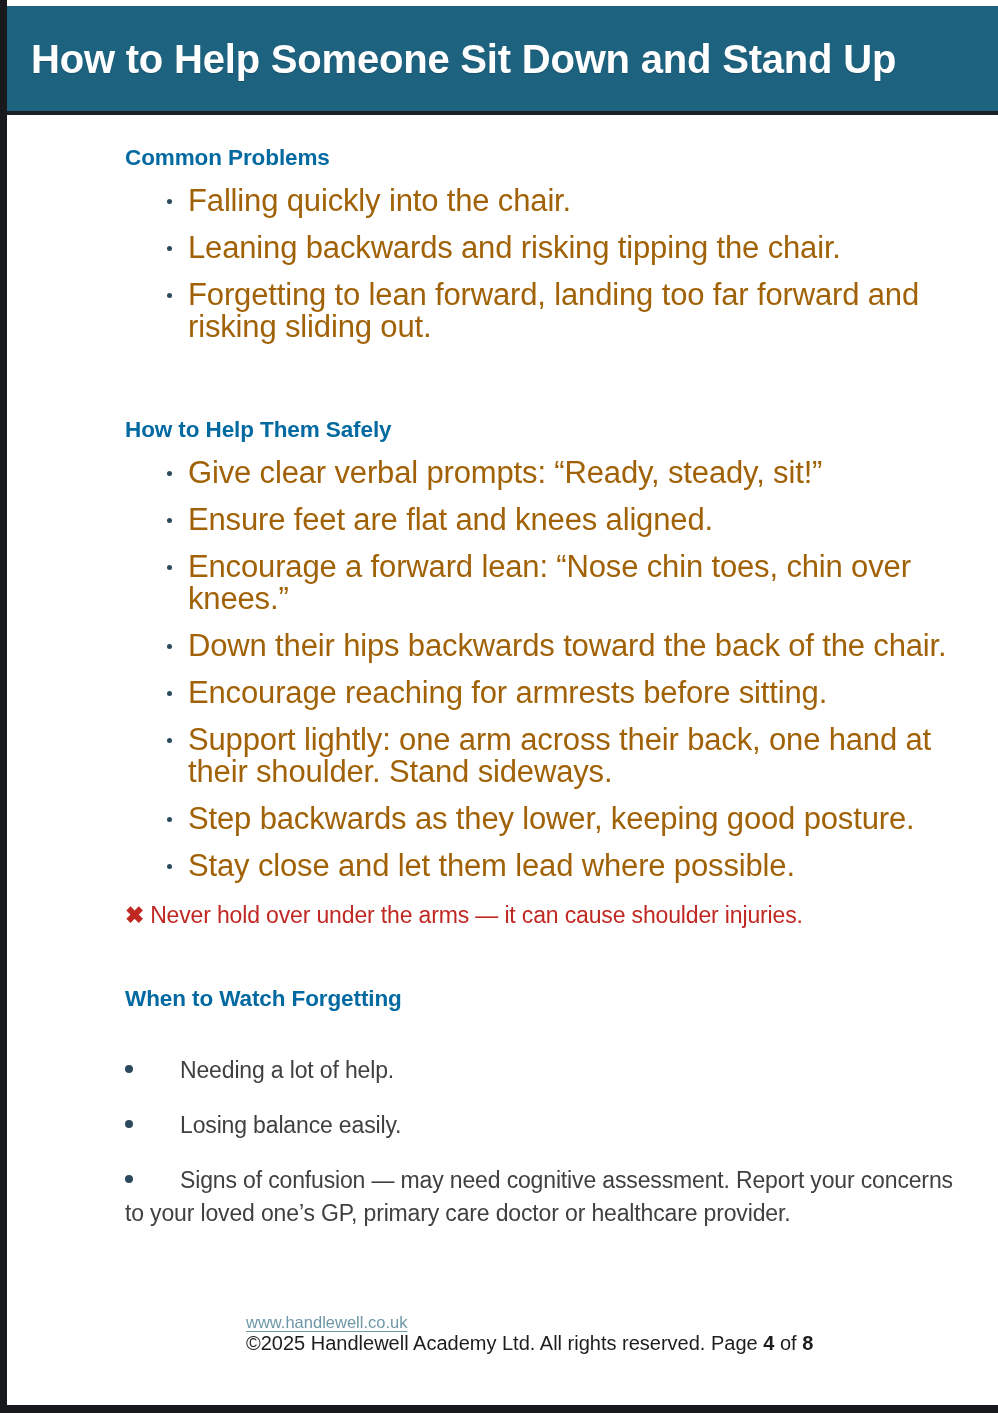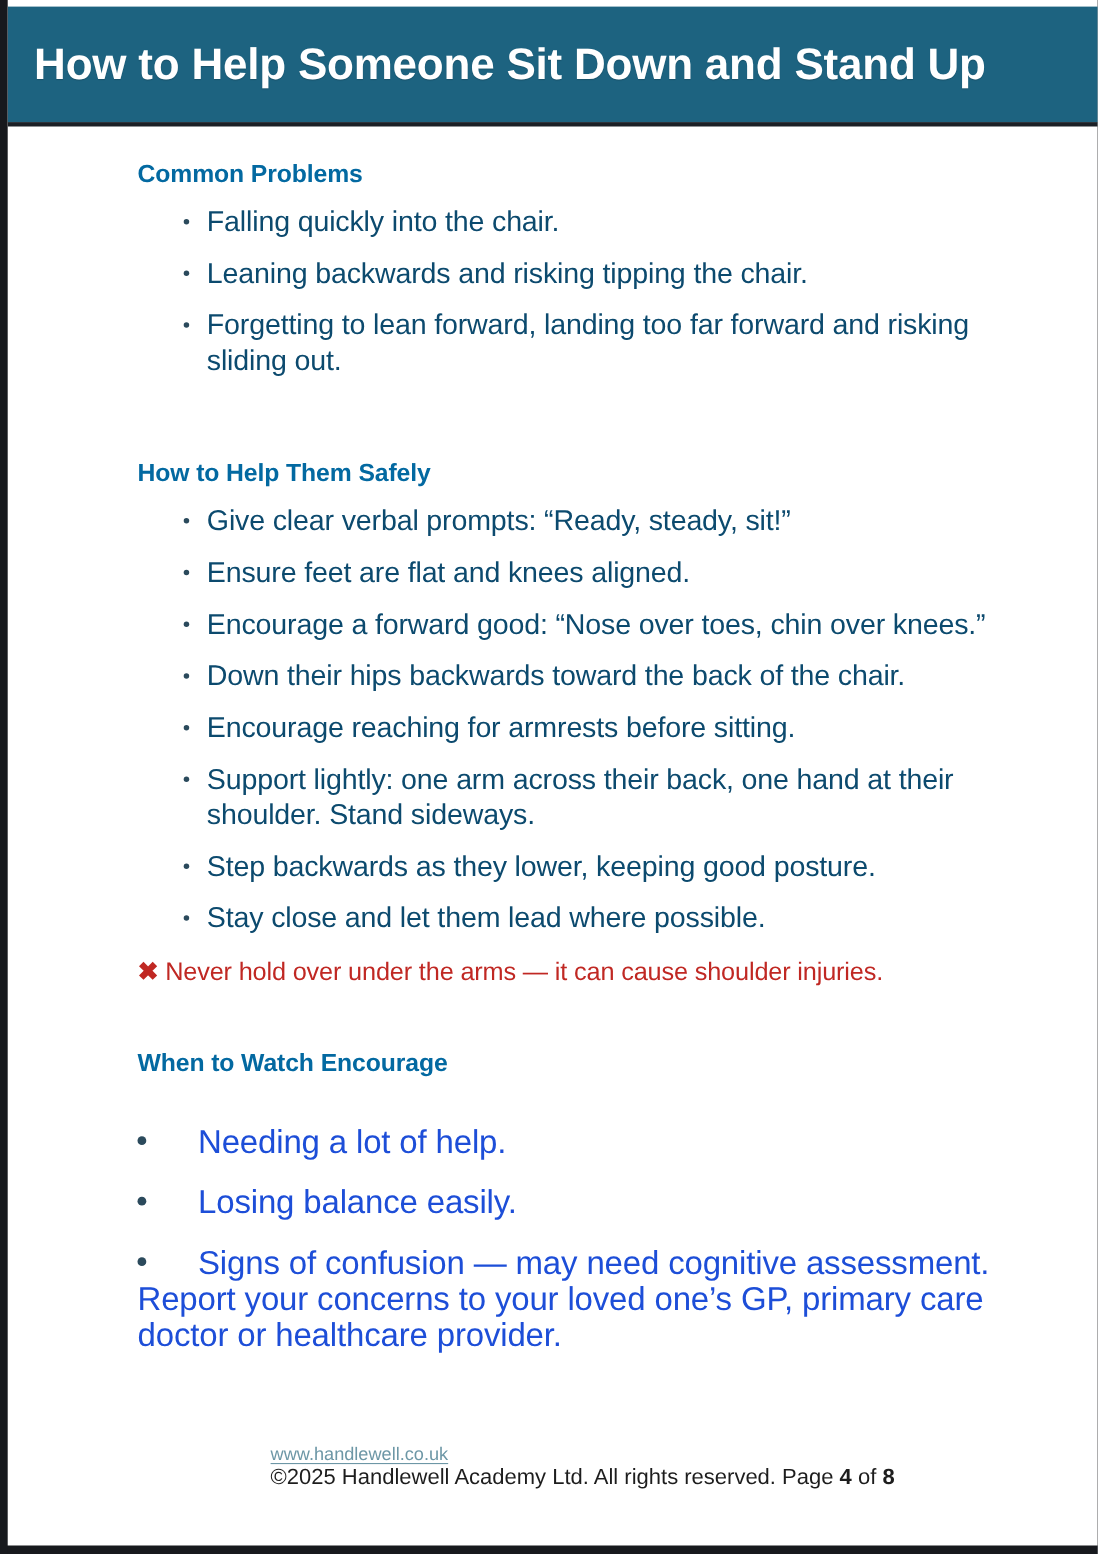--- a/index.html
+++ b/index.html
@@ -81,22 +81,22 @@
   .heading-watch    { margin-top: 54px; }
 
   
   ul.blist {
     list-style: none;
     margin: 0;
     padding: 0;
   }
   ul.blist > li {
     position: relative;
-    color: #0c4a6e;
-    font-size: 26px;
+    color: #a16207;
+    font-size: 31px;
     line-height: 32px;
     padding-left: 63px;
     margin-top: 15px;
     letter-spacing: -0.15px;
   }
   ul.blist > li:first-child { margin-top: 14px; }
   ul.blist > li::before {
     content: "";
     position: absolute;
     left: 42px;
@@ -108,22 +108,22 @@
   }
 
   
   ul.blist-wide {
     list-style: none;
     margin: 0;
     padding: 0;
   }
   ul.blist-wide > li {
     position: relative;
-    color: #1d4ed8;
-    font-size: 30px;
+    color: #404040;
+    font-size: 23px;
     line-height: 33px;
     padding-left: 0;
     text-indent: 0;
     margin-top: 22px;
     letter-spacing: -0.15px;
   }
   ul.blist-wide > li:first-child { margin-top: 42px; }
   ul.blist-wide .bullet-glyph {
     display: inline-block;
     width: 8px;
@@ -196,33 +196,33 @@
     <ul class="blist">
       <li>Falling quickly into the chair.</li>
       <li>Leaning backwards and risking tipping the chair.</li>
       <li>Forgetting to lean forward, landing too far forward and risking sliding out.</li>
     </ul>
 
     <h2 class="section-heading heading-safely">How to Help Them Safely</h2>
     <ul class="blist">
       <li>Give clear verbal prompts: “Ready, steady, sit!”</li>
       <li>Ensure feet are flat and knees aligned.</li>
-      <li>Encourage a forward good: “Nose over toes, chin over knees.”</li>
+      <li>Encourage a forward lean: “Nose chin toes, chin over knees.”</li>
       <li>Down their hips backwards toward the back of the chair.</li>
       <li>Encourage reaching for armrests before sitting.</li>
       <li>Support lightly: one arm across their back, one hand at their shoulder. Stand sideways.</li>
       <li>Step backwards as they lower, keeping good posture.</li>
       <li>Stay close and let them lead where possible.</li>
     </ul>
 
     <p class="warning">
       <span class="x-icon">✖</span><span>Never hold over under the arms — it can cause shoulder injuries.</span>
     </p>
 
-    <h2 class="section-heading heading-watch">When to Watch Encourage</h2>
+    <h2 class="section-heading heading-watch">When to Watch Forgetting</h2>
     <ul class="blist-wide">
       <li><span class="bullet-glyph"></span><span class="tab-gap"></span><span>Needing a lot of help.</span></li>
       <li><span class="bullet-glyph"></span><span class="tab-gap"></span><span>Losing balance easily.</span></li>
       <li><span class="bullet-glyph"></span><span class="tab-gap"></span><span>Signs of confusion — may need cognitive assessment. Report your concerns to your loved one’s GP, primary care doctor or healthcare provider.</span></li>
     </ul>
 
   </div>
 
   <div class="footer">
     <a class="footer-link" href="#">www.handlewell.co.uk</a>

